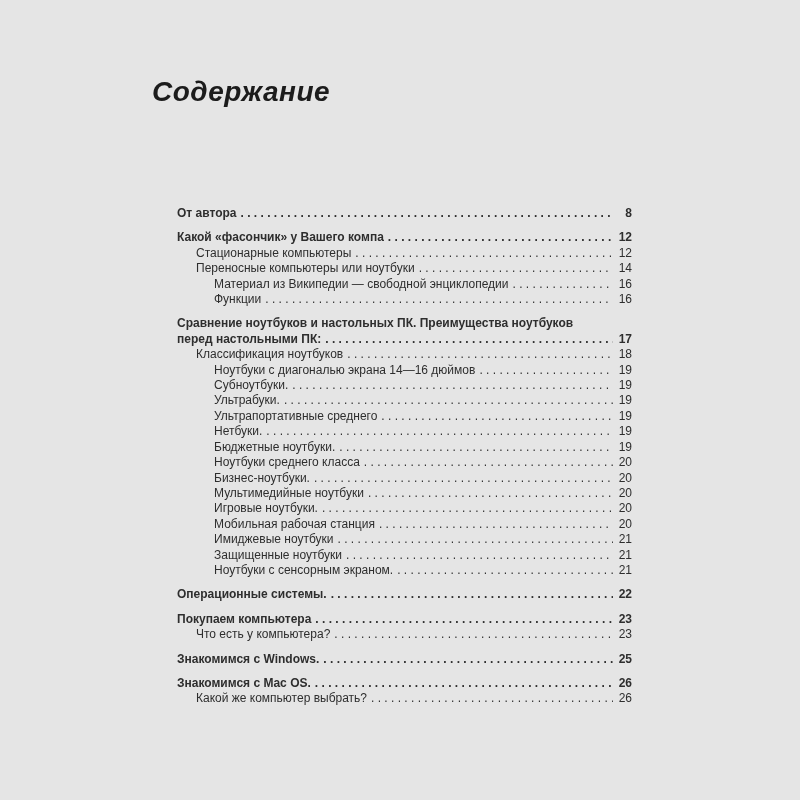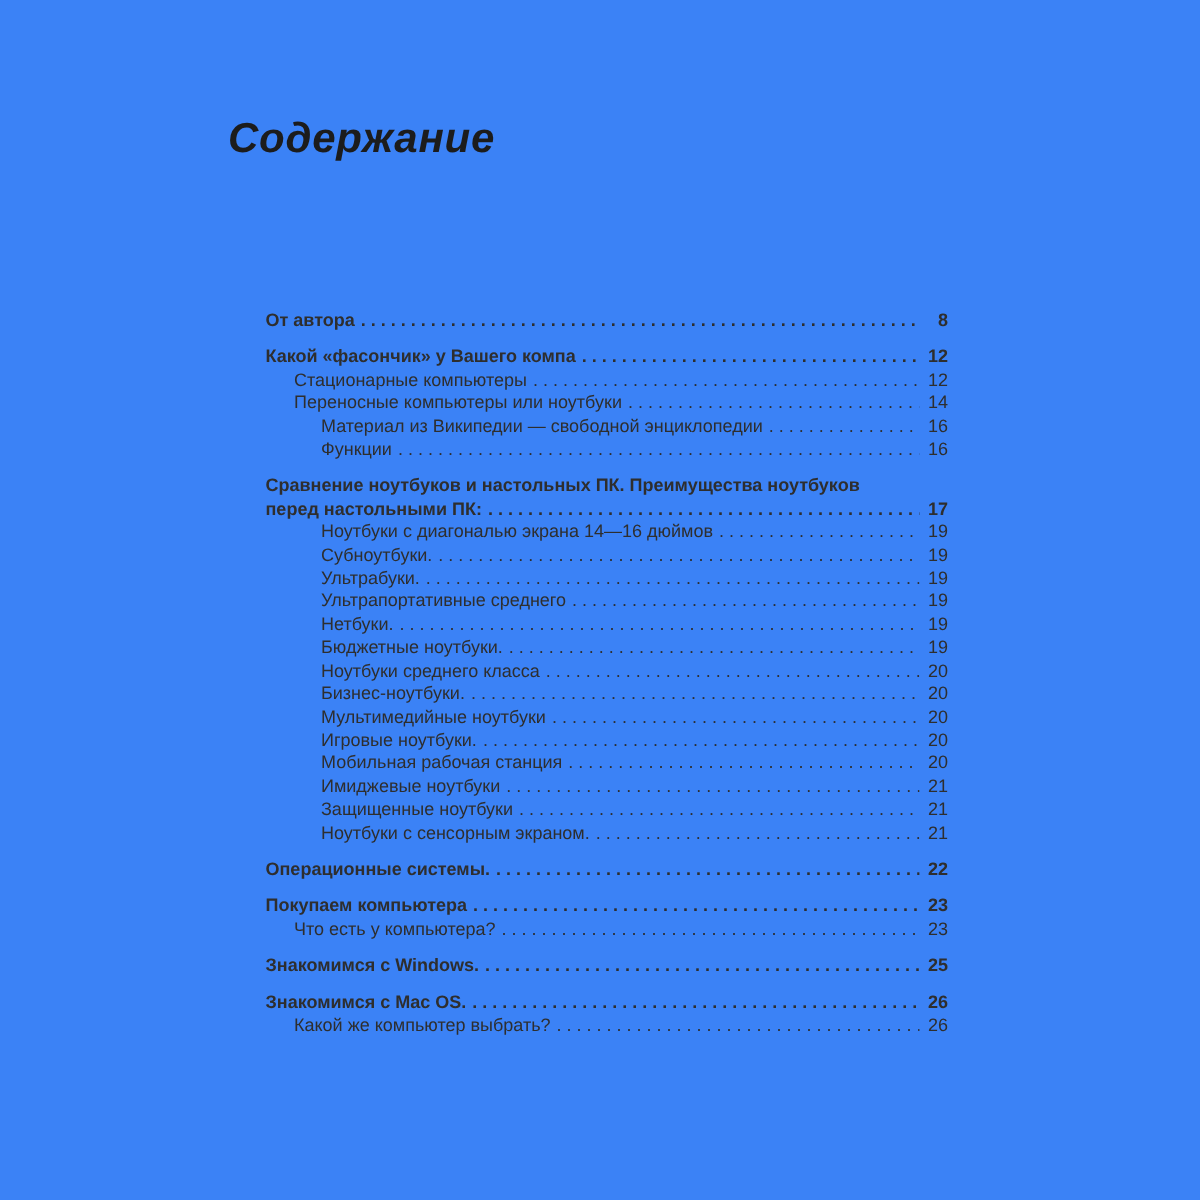--- a/index.html
+++ b/index.html
@@ -1,21 +1,21 @@
 <!DOCTYPE html>
 <html><head>
 <meta charset="utf-8">
 <style>
   html, body { margin: 0; padding: 0; background: #ffffff; }
   .page {
     position: relative;
     width: 800px;
     height: 800px;
     margin: 0 auto;
-    background: #3b82f6;
+    background: #e5e5e5;
     box-sizing: border-box;
     padding: 76px 168px 0 152px;
     font-family: "Liberation Sans", sans-serif;
     color: #2e2e2e;
     overflow: hidden;
   }
   .title {
     font-size: 28px;
     font-weight: bold;
     font-style: italic;
@@ -106,20 +106,27 @@
         </div>
       </div>
       <div class="toc-entry lvl0 gap bold">
         <div class="toc-line"><span class="label">Сравнение ноутбуков и настольных ПК. Преимущества ноутбуков</span></div>
         <div class="toc-line last">
           <span class="label">перед настольными ПК:</span>
           <span class="dots"></span>
           <span class="pagenum bold">17</span>
         </div>
       </div>
+      <div class="toc-entry lvl1">
+        <div class="toc-line last">
+          <span class="label">Классификация ноутбуков</span>
+          <span class="dots"></span>
+          <span class="pagenum">18</span>
+        </div>
+      </div>
       <div class="toc-entry lvl2">
         <div class="toc-line last">
           <span class="label">Ноутбуки с диагональю экрана 14—16 дюймов</span>
           <span class="dots"></span>
           <span class="pagenum">19</span>
         </div>
       </div>
       <div class="toc-entry lvl2">
         <div class="toc-line last">
           <span class="label">Субноутбуки.</span>

